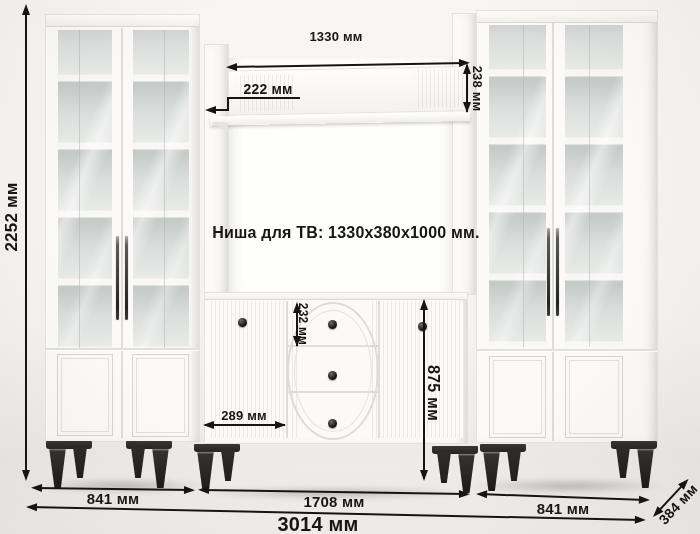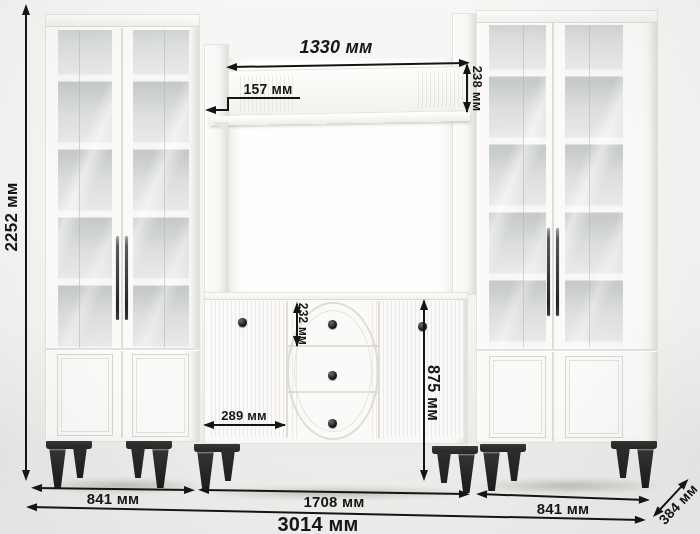--- a/index.html
+++ b/index.html
@@ -157,33 +157,34 @@
   <div class="abs dl" style="left:25px;top:7px;width:2px;height:470px;"></div>
   <div class="abs ah ah-u" style="left:22px;top:4px;"></div>
   <div class="abs ah ah-d" style="left:22px;top:470px;"></div>
   <div class="lbl" style="left:-48px;top:207px;width:120px;font-size:17px;transform:rotate(-90deg);">2252 мм</div>
 
   <div class="abs" style="left:226px;top:59px;width:244px;height:12px;transform:rotate(-1deg);">
     <div class="abs dl" style="left:4px;top:5px;width:236px;height:2px;"></div>
     <div class="abs ah ah-l" style="left:0;top:2px;"></div>
     <div class="abs ah ah-r" style="left:233px;top:2px;"></div>
   </div>
-  <div class="lbl" style="left:280px;top:37px;width:112px;font-size:18px;font-style:italic;">1330 мм</div>
-
-  <div class="lbl" style="left:225px;top:81px;width:86px;font-size:14px;">157 мм</div>
+  <div class="lbl" style="left:280px;top:29px;width:112px;font-size:13px;">1330 мм</div>
+
+  <div class="lbl" style="left:225px;top:81px;width:86px;font-size:14px;">222 мм</div>
   <div class="abs dl" style="left:228px;top:97px;width:72px;height:2px;"></div>
   <div class="abs dl" style="left:227px;top:97px;width:2px;height:14px;"></div>
   <div class="abs dl" style="left:210px;top:109px;width:19px;height:2px;"></div>
   <div class="abs ah ah-l" style="left:205px;top:106px;"></div>
 
   <div class="abs dl" style="left:466px;top:65px;width:2px;height:47px;"></div>
   <div class="abs ah ah-u" style="left:463px;top:63px;"></div>
   <div class="abs ah ah-d" style="left:463px;top:102px;"></div>
   <div class="lbl" style="left:446px;top:81px;width:62px;font-size:13px;transform:rotate(90deg);">238 мм</div>
 
+  <div class="lbl" style="left:186px;top:224px;width:320px;font-size:16px;">Ниша для ТВ: 1330x380x1000 мм.</div>
 
   <div class="abs dl" style="left:296px;top:304px;width:2px;height:42px;"></div>
   <div class="abs ah ah-u" style="left:293px;top:302px;"></div>
   <div class="abs ah ah-d" style="left:293px;top:336px;"></div>
   <div class="lbl" style="left:274px;top:317px;width:58px;font-size:12px;transform:rotate(90deg);">232 мм</div>
 
   <div class="abs dl" style="left:423px;top:301px;width:2px;height:178px;"></div>
   <div class="abs ah ah-u" style="left:420px;top:299px;"></div>
   <div class="abs ah ah-d" style="left:420px;top:470px;"></div>
   <div class="lbl" style="left:397px;top:384px;width:72px;font-size:16px;transform:rotate(90deg);">875 мм</div>

